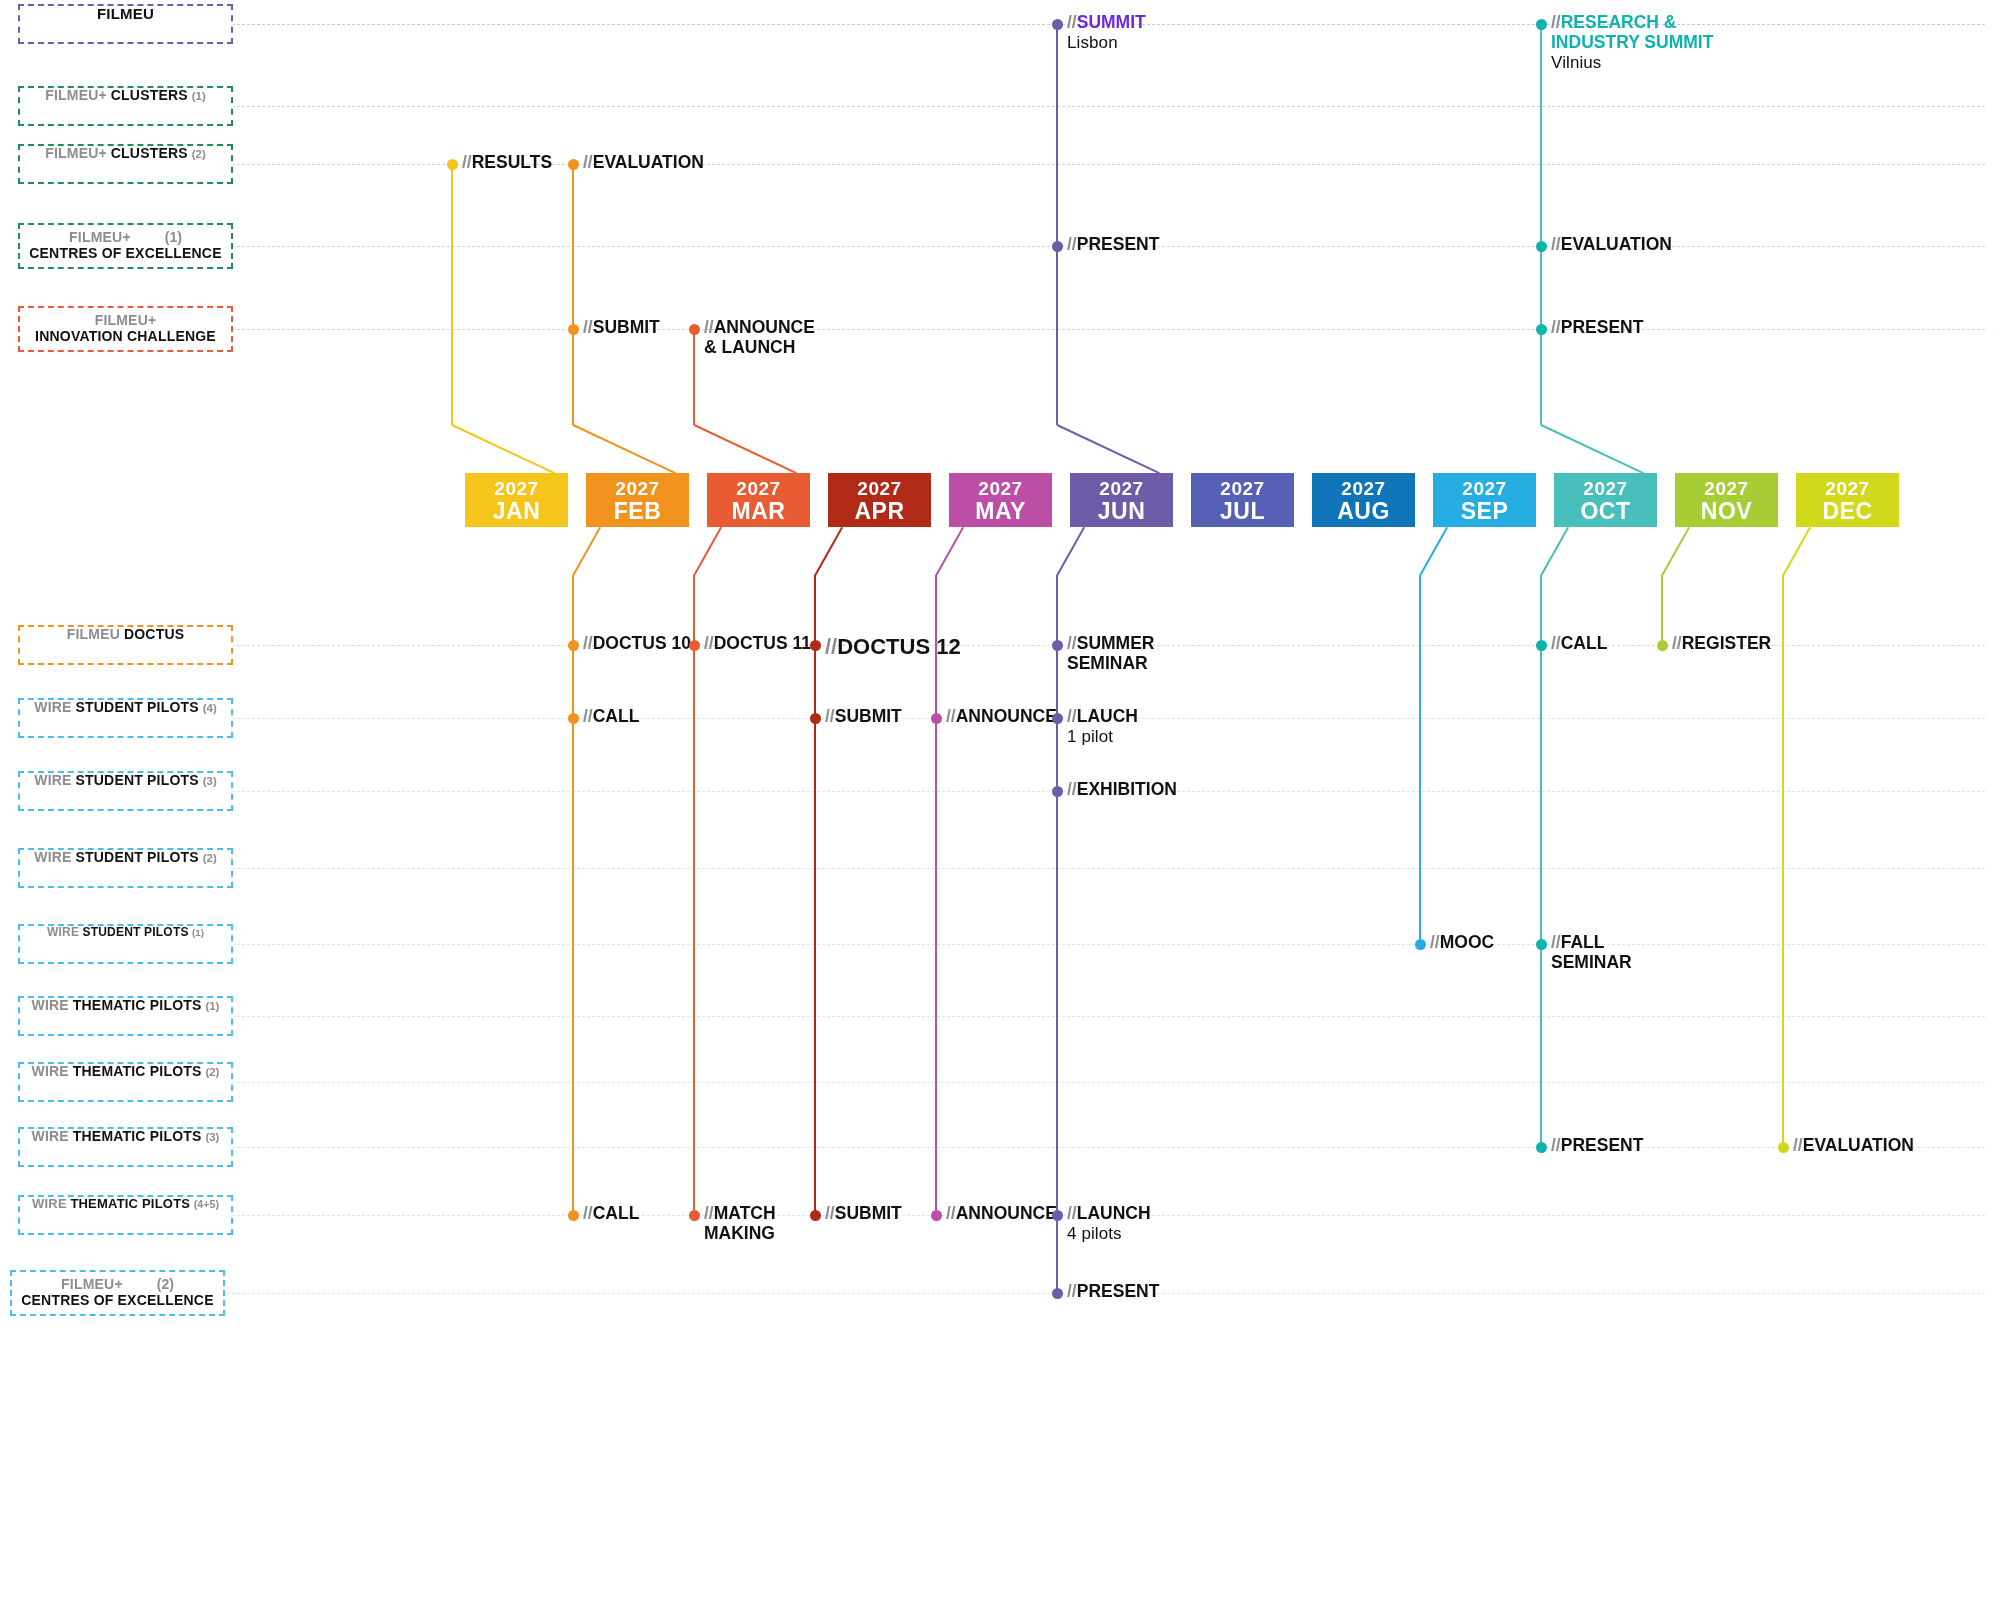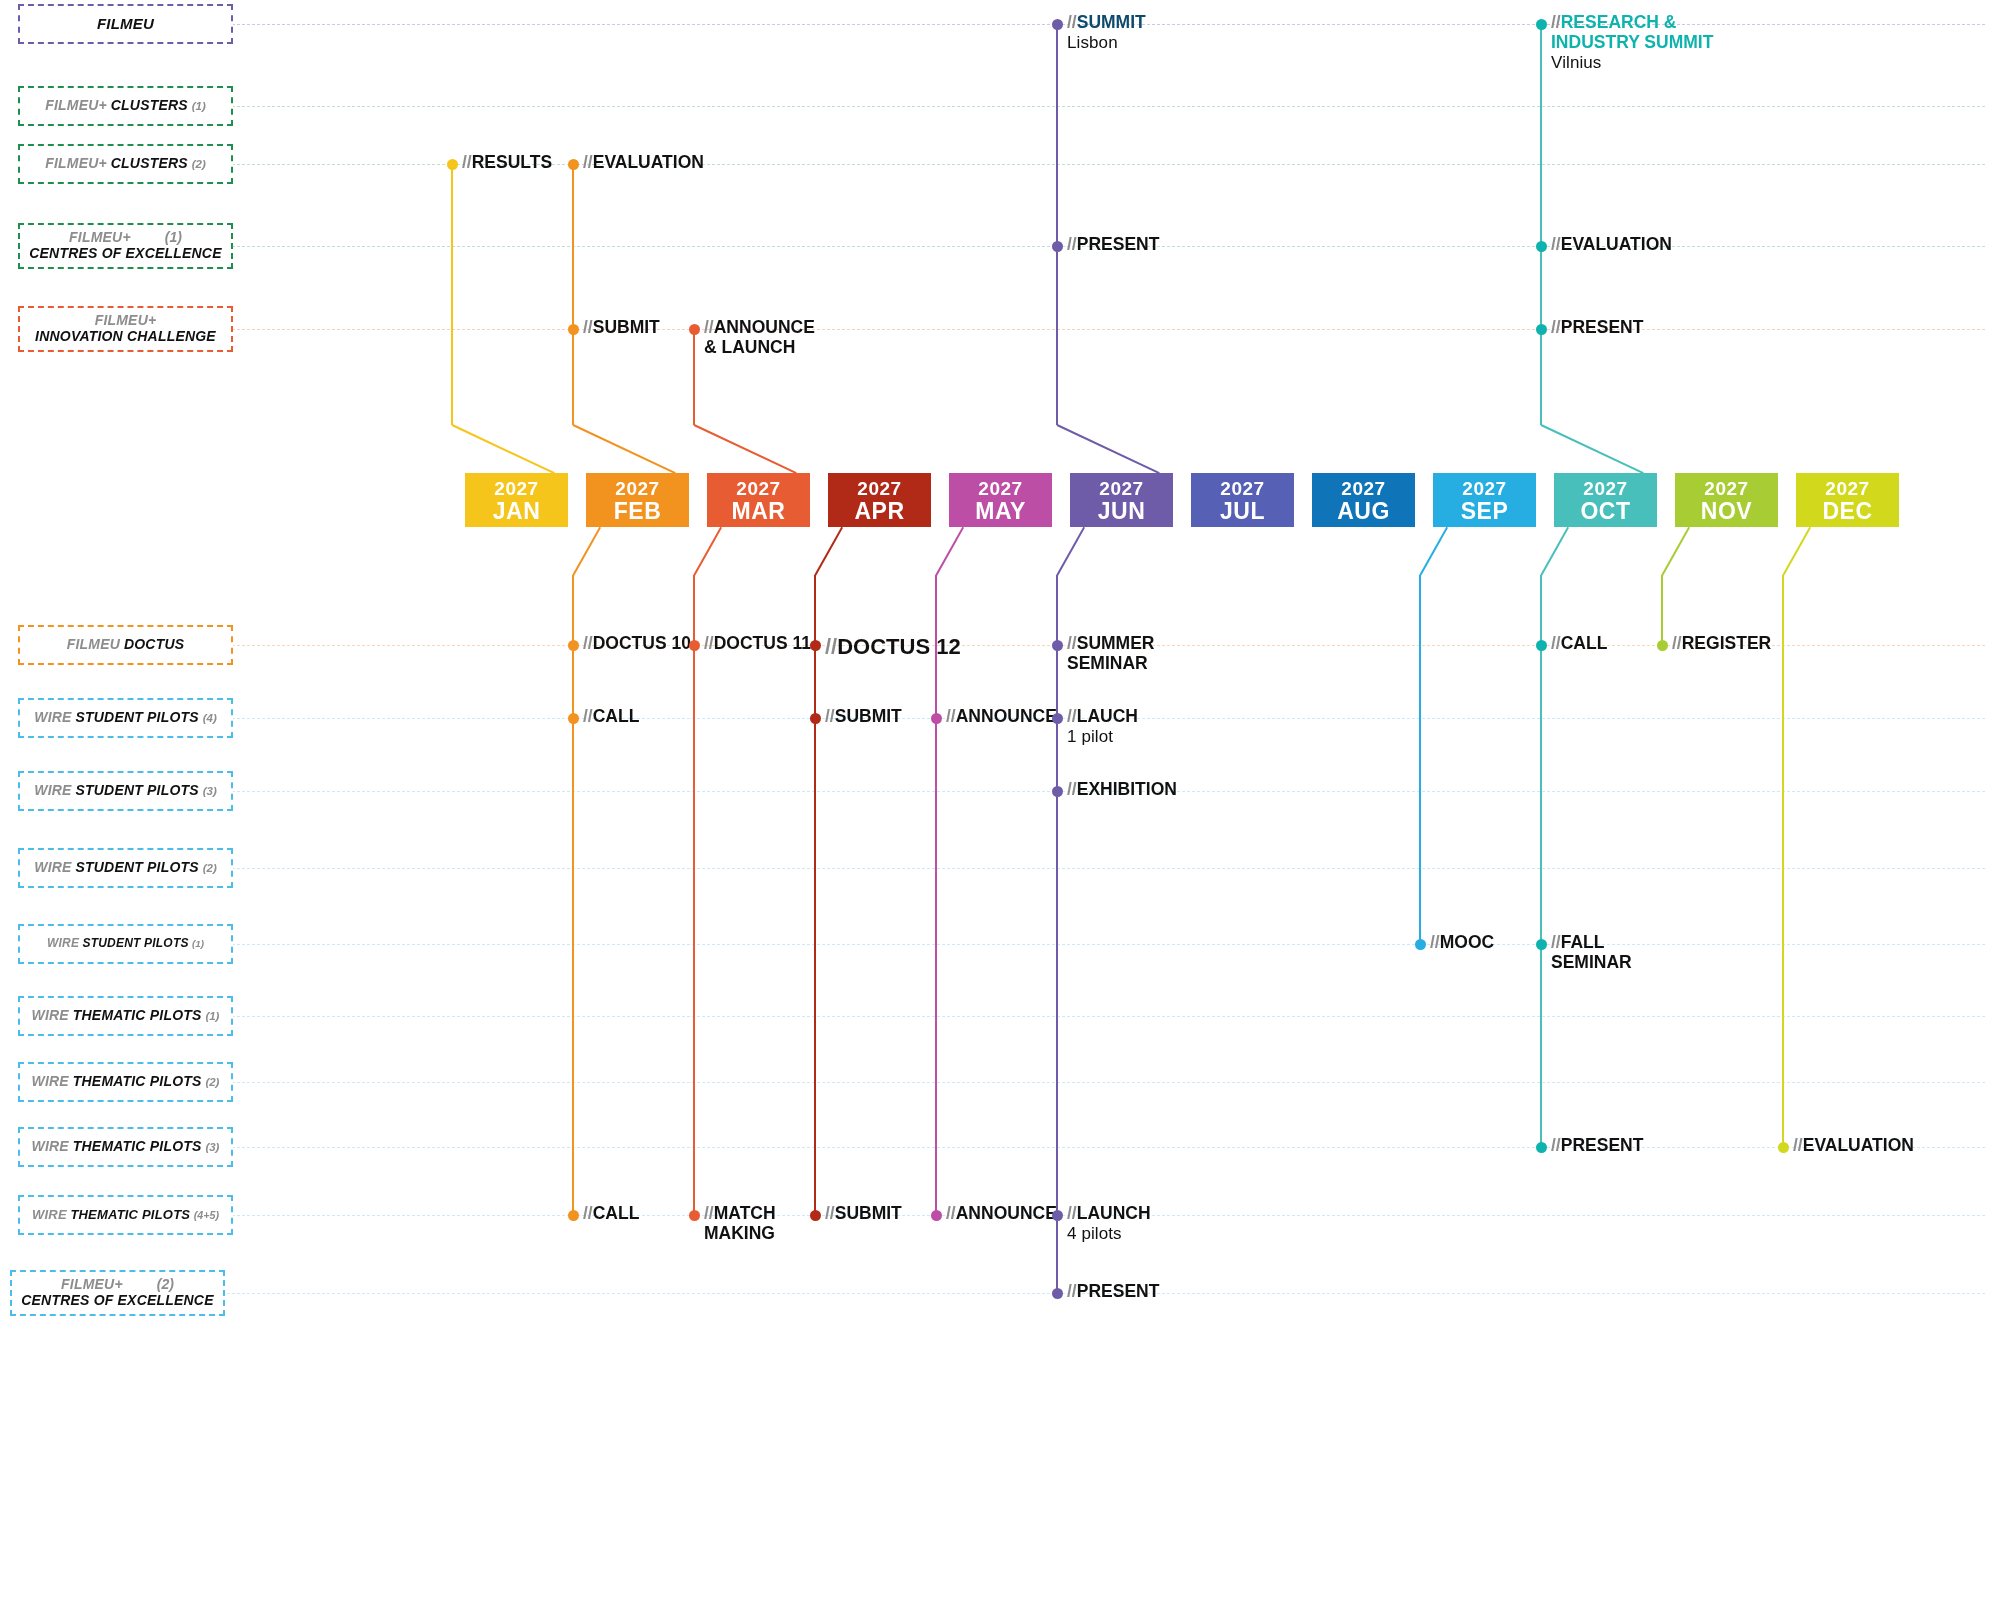--- a/index.html
+++ b/index.html
@@ -1,22 +1,22 @@
 <!DOCTYPE html>
 <html><head>
 <meta charset="utf-8">
 <style>
   html,body{margin:0;padding:0;background:#ffffff;}
   body{font-family:"Liberation Sans",sans-serif;}
   #stage{position:relative;width:2000px;height:1597px;overflow:hidden;background:#fff;}
 
   
   .cat{position:absolute;box-sizing:border-box;border:2px dashed #888;display:flex;
-       align-items:center;justify-content:center;text-align:center;line-height:1.12;
-       background:#fff;z-index:6;font-style:italic;}
+       justify-content:center;text-align:center;line-height:1.12;
+       background:#fff;z-index:6;}
   .cat .t1{color:#8d8d8d;font-weight:700;letter-spacing:.2px;}
   .cat .t2{color:#111;font-weight:700;letter-spacing:.2px;}
   .cat .num{color:#8d8d8d;font-weight:700;}
   .cat.two-line{flex-direction:column;}
 
   
   .rail{position:absolute;height:0;border-top:1.6px dashed #cfcfcf;z-index:1;}
 
   
   .month{position:absolute;display:flex;flex-direction:column;align-items:center;
@@ -190,21 +190,21 @@
   <div id="evlayer">
       <div class="dot" style="left: 446.5px; top: 158.5px; background: rgb(246, 197, 28);"></div>
       <div class="ev" style="left: 462px; font-size: 17.5px; top: 153px;"><span class="slash">//</span><span class="lab" style="">RESULTS</span></div>
       <div class="dot" style="left: 567.5px; top: 158.5px; background: rgb(242, 146, 31);"></div>
       <div class="ev" style="left: 583px; font-size: 17.5px; top: 153px;"><span class="slash">//</span><span class="lab" style="">EVALUATION</span></div>
       <div class="dot" style="left: 567.5px; top: 323.5px; background: rgb(242, 146, 31);"></div>
       <div class="ev" style="left: 583px; font-size: 17.5px; top: 318px;"><span class="slash">//</span><span class="lab" style="">SUBMIT</span></div>
       <div class="dot" style="left: 688.5px; top: 323.5px; background: rgb(232, 92, 51);"></div>
       <div class="ev" style="left: 704px; font-size: 17.5px; top: 318px;"><span class="slash">//</span><span class="lab" style="">ANNOUNCE</span><span class="l2" style="">&amp; LAUNCH</span></div>
       <div class="dot" style="left: 1051.5px; top: 18.5px; background: rgb(111, 92, 168);"></div>
-      <div class="ev" style="left: 1067px; font-size: 17.5px; top: 13px;"><span class="slash">//</span><span class="lab" style="color:#0c4a6e;">SUMMIT</span><span class="sub">Lisbon</span></div>
+      <div class="ev" style="left: 1067px; font-size: 17.5px; top: 13px;"><span class="slash">//</span><span class="lab" style="color:#6d28d9;">SUMMIT</span><span class="sub">Lisbon</span></div>
       <div class="dot" style="left: 1051.5px; top: 240.5px; background: rgb(111, 92, 168);"></div>
       <div class="ev" style="left: 1067px; font-size: 17.5px; top: 235px;"><span class="slash">//</span><span class="lab" style="">PRESENT</span></div>
       <div class="dot" style="left: 1535.5px; top: 18.5px; background: rgb(15, 179, 174);"></div>
       <div class="ev" style="left: 1551px; font-size: 17.5px; top: 13px;"><span class="slash">//</span><span class="lab" style="color:#0FB3AE;">RESEARCH &amp;</span><span class="l2" style="color:#0FB3AE;">INDUSTRY SUMMIT</span><span class="sub">Vilnius</span></div>
       <div class="dot" style="left: 1535.5px; top: 240.5px; background: rgb(15, 179, 174);"></div>
       <div class="ev" style="left: 1551px; font-size: 17.5px; top: 235px;"><span class="slash">//</span><span class="lab" style="">EVALUATION</span></div>
       <div class="dot" style="left: 1535.5px; top: 323.5px; background: rgb(15, 179, 174);"></div>
       <div class="ev" style="left: 1551px; font-size: 17.5px; top: 318px;"><span class="slash">//</span><span class="lab" style="">PRESENT</span></div>
       <div class="dot" style="left: 567.5px; top: 639.5px; background: rgb(242, 146, 31);"></div>
       <div class="ev" style="left: 583px; font-size: 17.5px; top: 634px;"><span class="slash">//</span><span class="lab" style="">DOCTUS 10</span></div>

